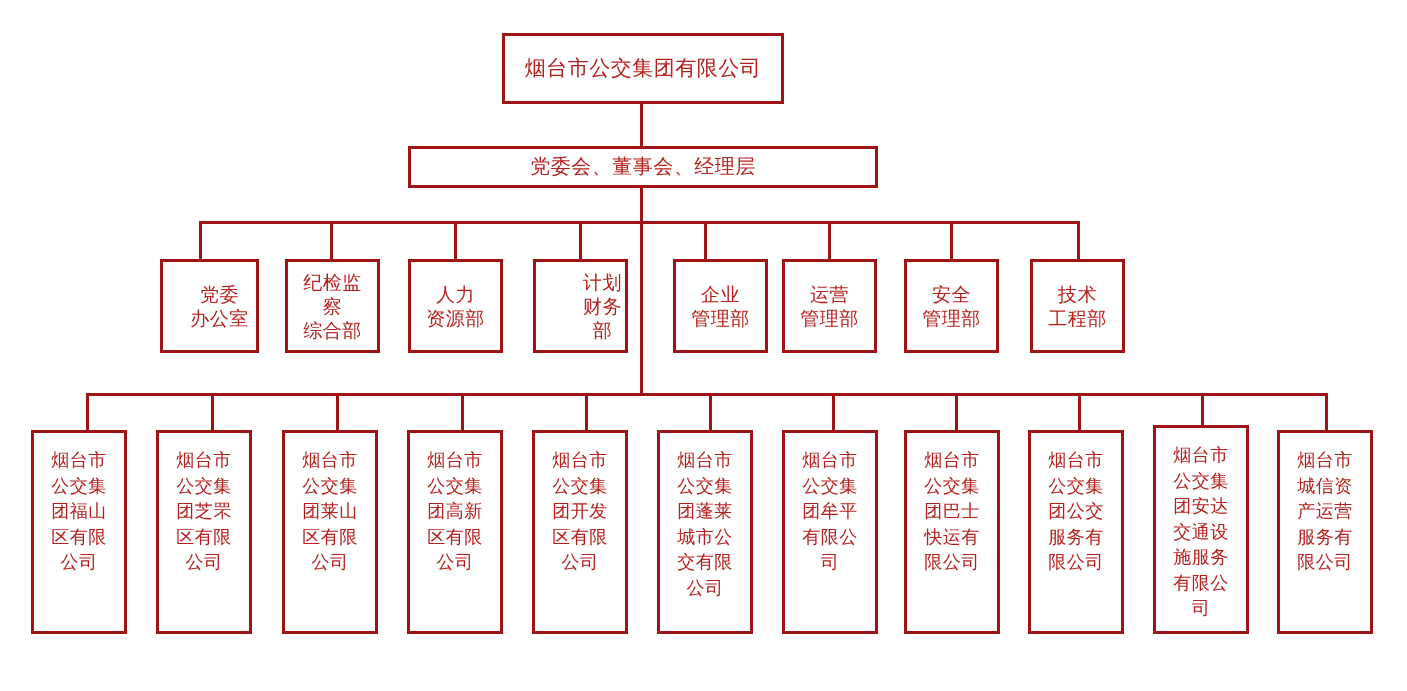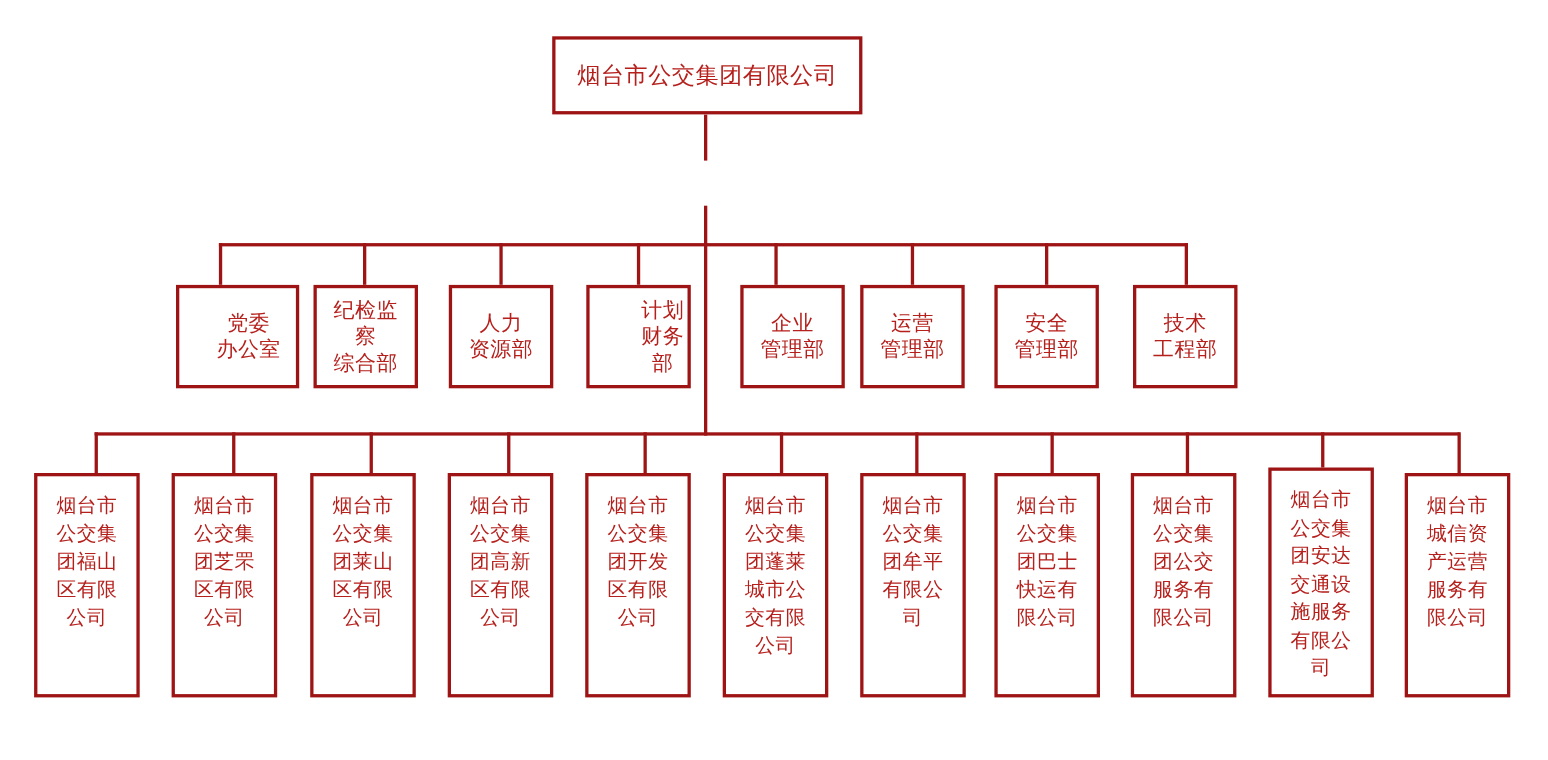--- a/index.html
+++ b/index.html
@@ -90,22 +90,25 @@
   <div class="conn conn-v" style="left:832px; top:393px; height:38px;"></div>
   <div class="conn conn-v" style="left:955px; top:393px; height:38px;"></div>
   <div class="conn conn-v" style="left:1078px; top:393px; height:38px;"></div>
   <div class="conn conn-v" style="left:1201px; top:393px; height:33px;"></div>
   <div class="conn conn-v" style="left:1325px; top:393px; height:38px;"></div>
 
   <div class="node node-root" style="left:502px; top:33px; width:282px; height:71px;">
     <span class="label">烟台市公交集团有限公司</span>
   </div>
 
-
-  <div class="node node-dept" style="left:160px; top:259px; width:112px; height:94px;padding-left:20px;">
+  <div class="node node-board" style="left:408px; top:146px; width:470px; height:42px;">
+    <span class="label">党委会、董事会、经理层</span>
+  </div>
+
+  <div class="node node-dept" style="left:160px; top:259px; width:99px; height:94px;padding-left:20px;">
     <span class="label">党委
 办公室</span>
   </div>
   <div class="node node-dept" style="left:285px; top:259px; width:95px; height:94px;">
     <span class="label">纪检监
 察
 综合部</span>
   </div>
   <div class="node node-dept" style="left:408px; top:259px; width:95px; height:94px;">
     <span class="label">人力

